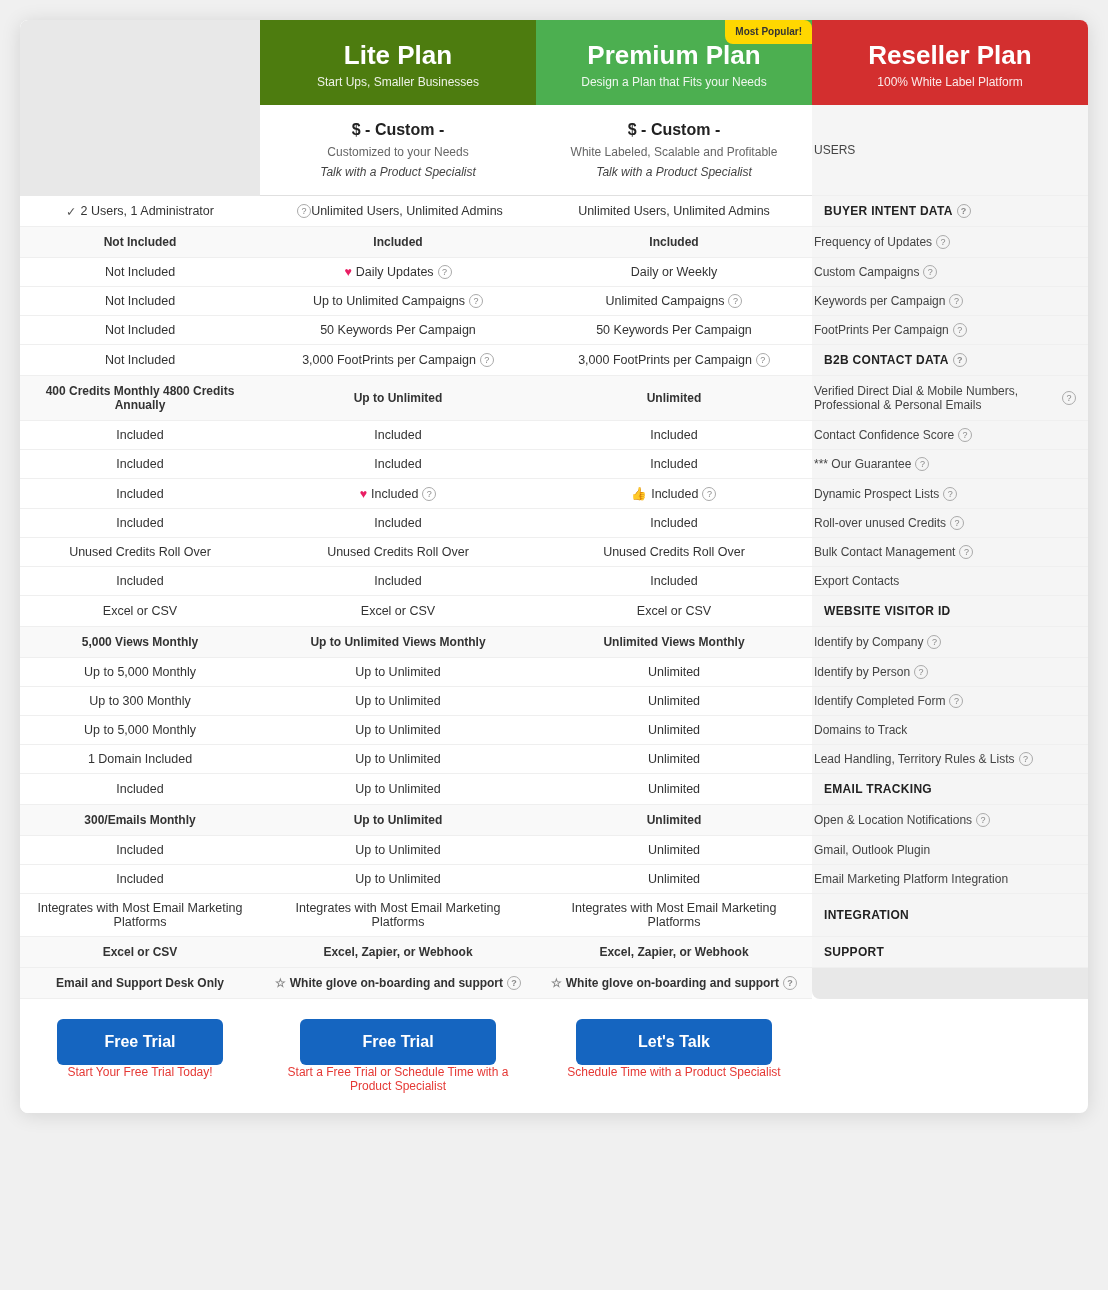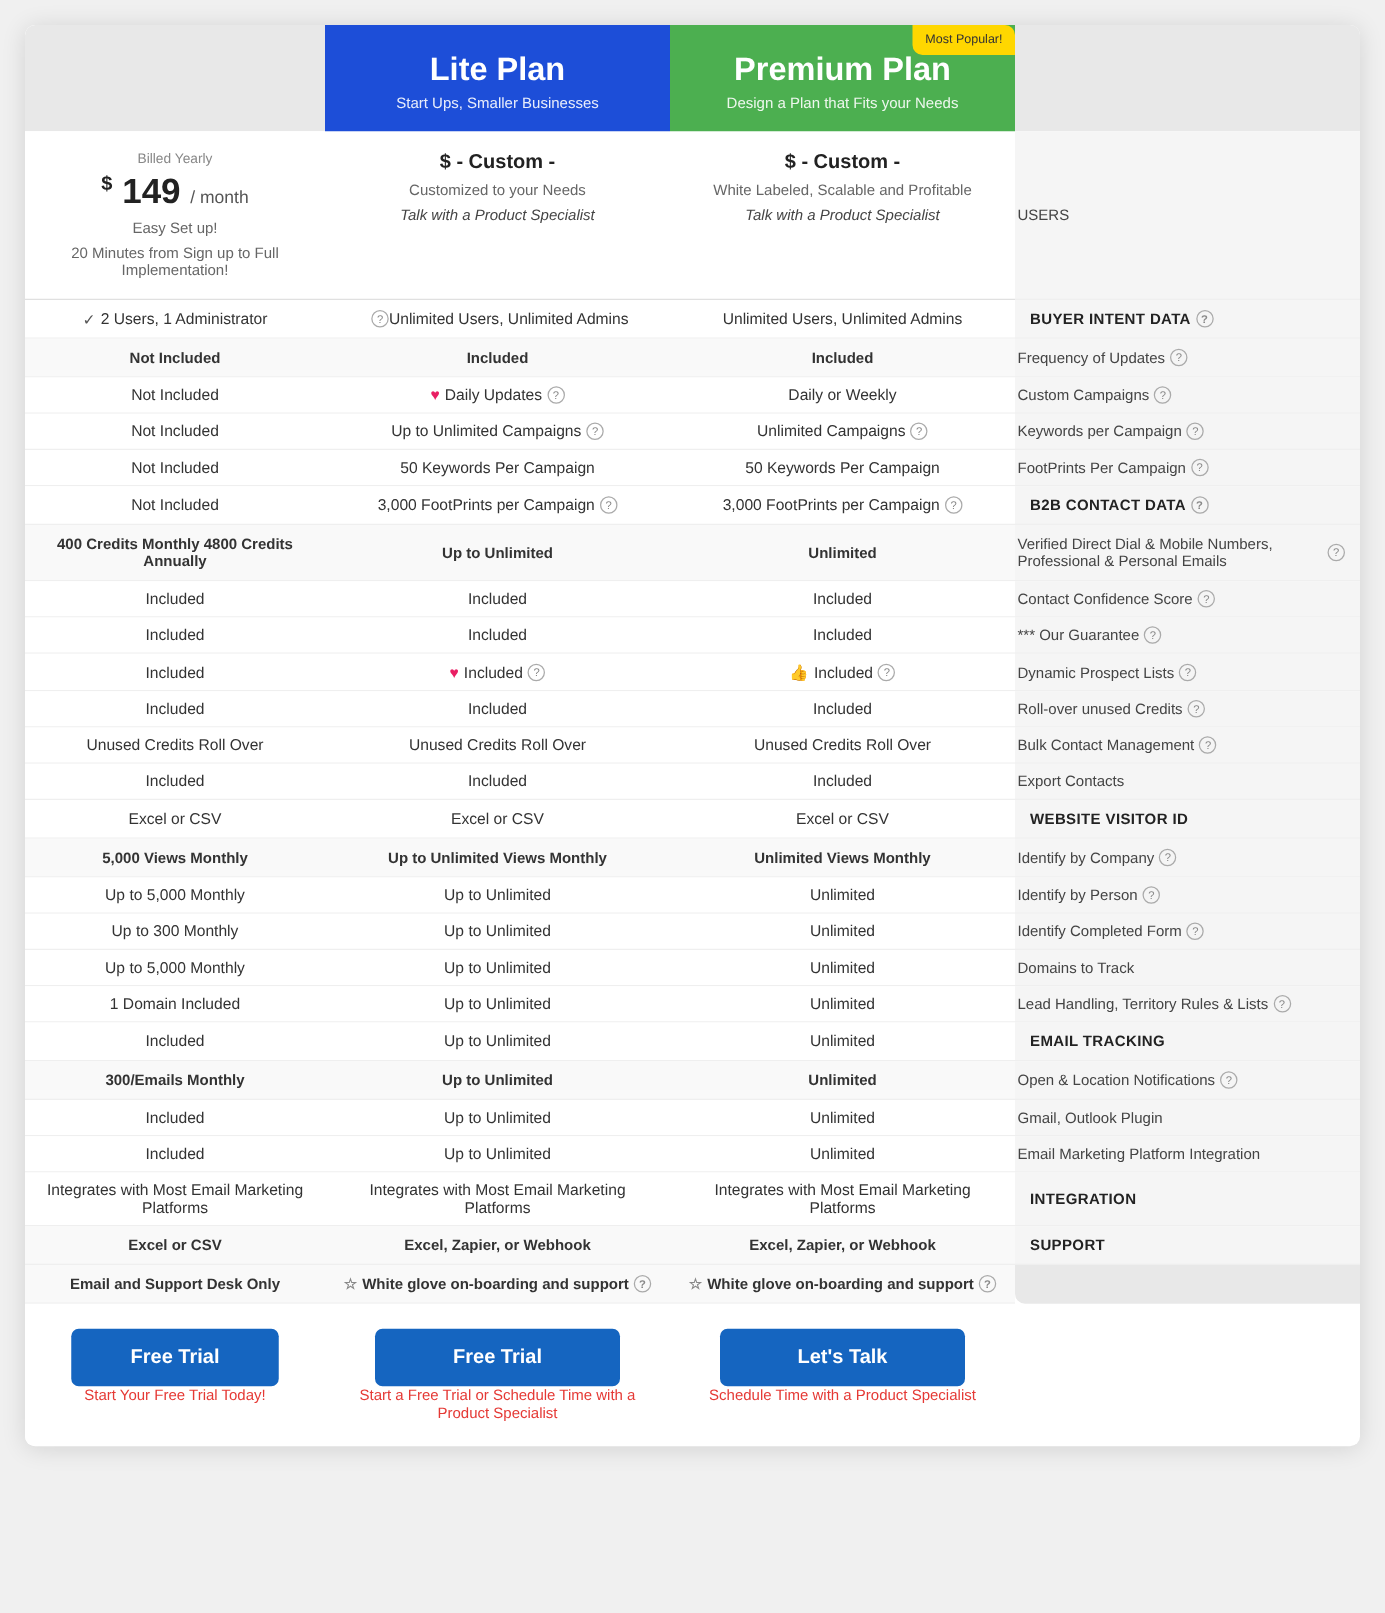--- a/index.html
+++ b/index.html
@@ -25,40 +25,40 @@
       background: #e8e8e8;
       padding: 20px 12px;
       border-radius: 8px 0 0 0;
     }
     .plan-header {
       padding: 20px 16px 16px;
       text-align: center;
       color: white;
       position: relative;
     }
-    .plan-header.lite { background: #1d4ed8; }
+    .plan-header.lite { background: #4d7c0f; }
     .plan-header.premium { background: #4caf50; }
     .plan-header.reseller { background: #d32f2f; }
     .plan-title {
       font-size: 26px;
       font-weight: 700;
       margin-bottom: 4px;
     }
     .plan-subtitle {
       font-size: 12px;
       opacity: 0.9;
     }
     .most-popular-badge {
       position: absolute;
       top: 0;
       right: 0;
       background: #ffd700;
       color: #333;
       font-size: 10px;
-      font-weight: 400;
+      font-weight: 700;
       padding: 6px 10px;
       border-radius: 0 8px 0 8px;
       transform: rotate(0deg);
       line-height: 1.2;
       text-align: right;
     }
     
     .price-feature-col {
       background: #e8e8e8;
       padding: 8px 12px;
@@ -195,33 +195,27 @@
     <div class="plan-title">Lite Plan</div>
     <div class="plan-subtitle">Start Ups, Smaller Businesses</div>
   </div>
 
   <div class="plan-header premium">
     <div class="most-popular-badge">Most Popular!</div>
     <div class="plan-title">Premium Plan</div>
     <div class="plan-subtitle">Design a Plan that Fits your Needs</div>
   </div>
 
+  <div class="plan-header reseller">
+    <div class="plan-title">Reseller Plan</div>
+    <div class="plan-subtitle">100% White Label Platform</div>
+  </div>
 
   <div class="price-feature-col"></div>
 
-  <div class="price-col">
-    <div class="price-billed">Billed Yearly</div>
-    <div class="price-amount">
-      <span class="dollar">$</span>
-      <span>149</span>
-      <span class="period">/ month</span>
-    </div>
-    <div class="price-desc">Easy Set up!</div>
-    <div class="price-desc">20 Minutes from Sign up to Full Implementation!</div>
-  </div>
 
   <div class="price-col">
     <div class="price-custom">
       <span>$ </span><span>- Custom -</span>
     </div>
     <div class="price-desc">Customized to your Needs</div>
     <div class="price-desc"><em>Talk with a Product Specialist</em></div>
   </div>
 
   <div class="price-col">

